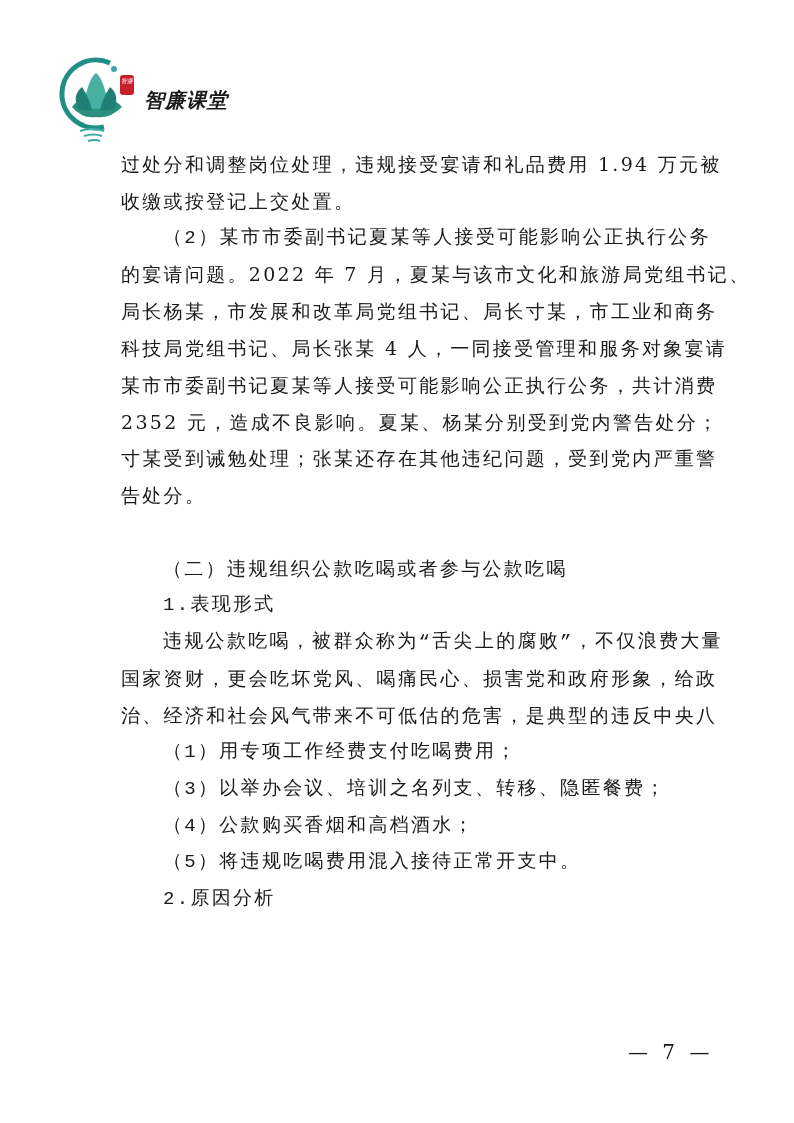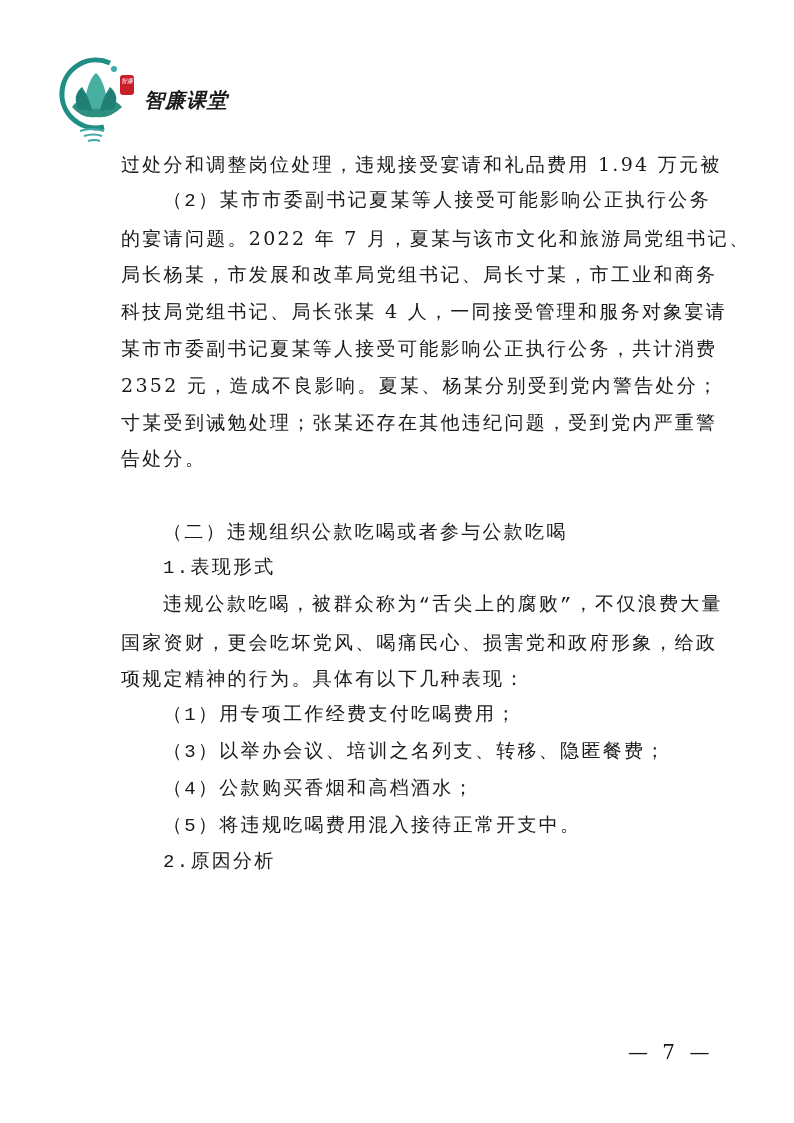--- a/index.html
+++ b/index.html
@@ -33,33 +33,34 @@
     <path d="M32 81 Q42 78 50 81" fill="none" stroke="#3fa9a5" stroke-width="2"></path>
     <path d="M36 86 Q43 84 48 86" fill="none" stroke="#3fa9a5" stroke-width="2"></path>
     <rect x="68" y="20" width="14" height="20" rx="3" fill="#c8202a"></rect>
     <text x="75" y="28" font-size="6" fill="#fff" text-anchor="middle" font-family="DejaVu Sans, sans-serif">智廉</text>
   </svg>
   <span class="logo-text">智廉课堂</span>
 </div>
 
 <div class="content">
   <div class="line">过处分和调整岗位处理，违规接受宴请和礼品费用 1.94 万元被</div>
+  <div class="line last">收缴或按登记上交处置。</div>
   <div class="line indent">（2）某市市委副书记夏某等人接受可能影响公正执行公务</div>
   <div class="line">的宴请问题。2022 年 7 月，夏某与该市文化和旅游局党组书记、</div>
   <div class="line">局长杨某，市发展和改革局党组书记、局长寸某，市工业和商务</div>
   <div class="line">科技局党组书记、局长张某 4 人，一同接受管理和服务对象宴请</div>
   <div class="line">某市市委副书记夏某等人接受可能影响公正执行公务，共计消费</div>
   <div class="line">2352 元，造成不良影响。夏某、杨某分别受到党内警告处分；</div>
   <div class="line">寸某受到诫勉处理；张某还存在其他违纪问题，受到党内严重警</div>
   <div class="line last">告处分。</div>
   <div class="line last indent heading">（二）违规组织公款吃喝或者参与公款吃喝</div>
   <div class="line last indent">1.表现形式</div>
   <div class="line indent">违规公款吃喝，被群众称为“舌尖上的腐败”，不仅浪费大量</div>
   <div class="line">国家资财，更会吃坏党风、喝痛民心、损害党和政府形象，给政</div>
-  <div class="line last">项规定精神的行为。具体有以下几种表现：</div>
+  <div class="line">治、经济和社会风气带来不可低估的危害，是典型的违反中央八</div>
   <div class="line last indent">（1）用专项工作经费支付吃喝费用；</div>
   <div class="line last indent">（3）以举办会议、培训之名列支、转移、隐匿餐费；</div>
   <div class="line last indent">（4）公款购买香烟和高档酒水；</div>
   <div class="line last indent">（5）将违规吃喝费用混入接待正常开支中。</div>
   <div class="line last indent">2.原因分析</div>
 </div>
 
 <div class="page-num">— 7 —</div>
 
 </body></html>

